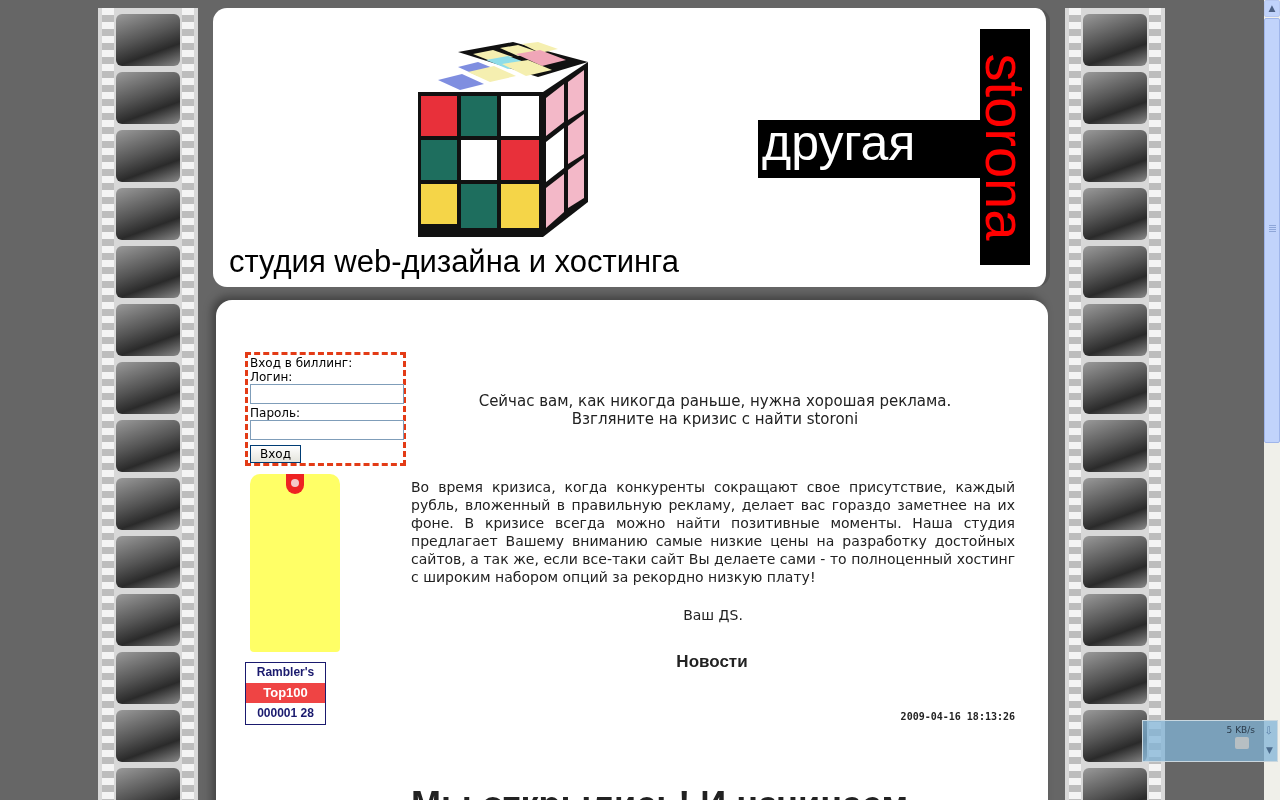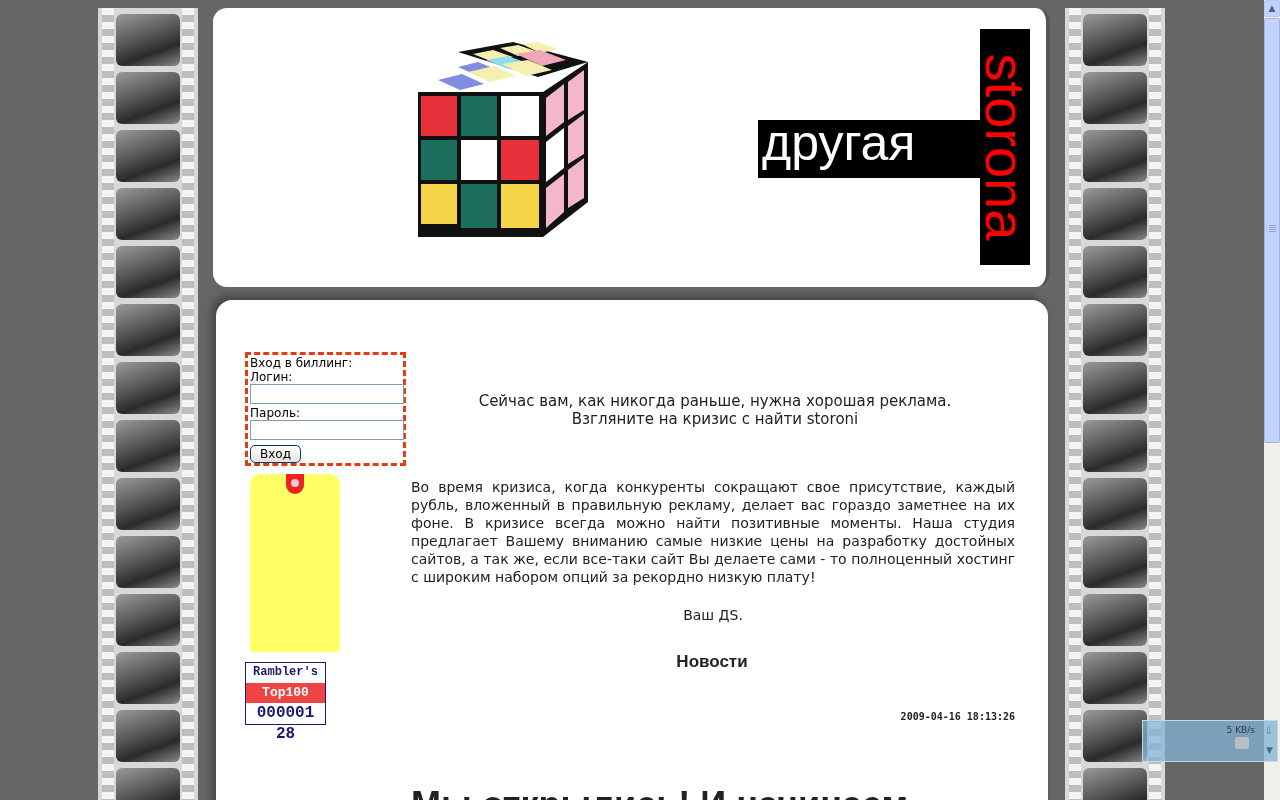--- a/index.html
+++ b/index.html
@@ -73,21 +73,21 @@
     border: 3px dashed #e33b16;
     padding: 1px 2px;
     font-size: 12px; color: #000; line-height: 14px;
   }
   .login input {
     display: block; width: 154px; height: 20px;
     border: 1px solid #7f9db9; margin: 0 0 2px 0; background: #fff;
   }
   .login button {
     margin-top: 3px; font-family: "DejaVu Sans", sans-serif; font-size: 12px;
-    padding: 1px 9px; border: 1px solid #003c74; border-radius: 5px;
+    padding: 1px 9px; border: 1px solid #003c74; border-radius: 0;
     background: linear-gradient(#fff, #e4e4dc);
   }
   .sale {
     position: absolute; left: 34px; top: 174px; width: 90px; height: 178px;
     background: #ffff66; border-radius: 10px 10px 4px 4px;
   }
   .sale .hole {
     position: absolute; left: 36px; top: 0; width: 18px; height: 20px;
     background: #e22; border-radius: 0 0 9px 9px;
   }
@@ -97,25 +97,25 @@
   }
   .sale .band {
     position: absolute; left: 4px; top: 30px; width: 82px; height: 76px;
     background: #e8341c; color: #ffff66;
     font-family: "Liberation Sans", sans-serif; font-weight: bold; font-size: 28px;
     text-align: center; line-height: 32px; padding-top: 6px;
   }
   .rambler {
     position: absolute; left: 29px; top: 362px; width: 81px; height: 63px;
     border: 1px solid #1a1a6e; background: #fff; text-align: center;
-    font-family: Liberation Mono, monospace; font-weight: bold; font-size: 12px; color: #1a1a6e;
+    font-family: Liberation Sans, sans-serif; font-weight: bold; font-size: 12px; color: #1a1a6e;
   }
   .rambler .r1 { height: 20px; line-height: 19px; }
   .rambler .r2 { height: 20px; line-height: 20px; background: #ef4444; color: #fff; font-size: 13px; }
-  .rambler .r3 { height: 21px; line-height: 21px; font-size: 16px; }
+  .rambler .r3 { height: 21px; line-height: 21px; font-size: 12px; }
   .slogan {
     position: absolute; left: 194px; top: 92px; width: 610px; text-align: center;
     font-family: "DejaVu Sans", sans-serif; font-size: 15px; color: #222; line-height: 18px;
   }
   .body-text {
     position: absolute; left: 195px; top: 178px; width: 604px;
     font-family: "DejaVu Sans", sans-serif; font-size: 14px; color: #222; line-height: 18px;
     text-align: justify;
   }
   .signature {
@@ -237,20 +237,21 @@
     <rect x="43" y="152" width="36" height="44" fill="#1e6e5e"></rect>
     <rect x="83" y="152" width="38" height="44" fill="#f5d548"></rect>
     <polygon points="125,60 170,30 170,170 125,205" fill="#111"></polygon>
     <polygon points="128,66 146,52 146,90 128,104" fill="#f3b8c8"></polygon>
     <polygon points="150,50 166,38 166,78 150,88" fill="#f3b8c8"></polygon>
     <polygon points="128,110 146,96 146,136 128,150" fill="#fff"></polygon>
     <polygon points="150,94 166,82 166,122 150,132" fill="#f3b8c8"></polygon>
     <polygon points="128,156 146,142 146,180 128,196" fill="#f3b8c8"></polygon>
     <polygon points="150,138 166,126 166,166 150,176" fill="#f3b8c8"></polygon>
   </svg>
+  <div class="tagline">студия web-дизайна и хостинга</div>
   <div class="logo-word">другая</div>
   <div class="logo-vert">
     <span>storona</span>
   </div>
 </div>
 
 <div class="content">
 
   <div class="login">
     <div>Вход в биллинг:</div>

